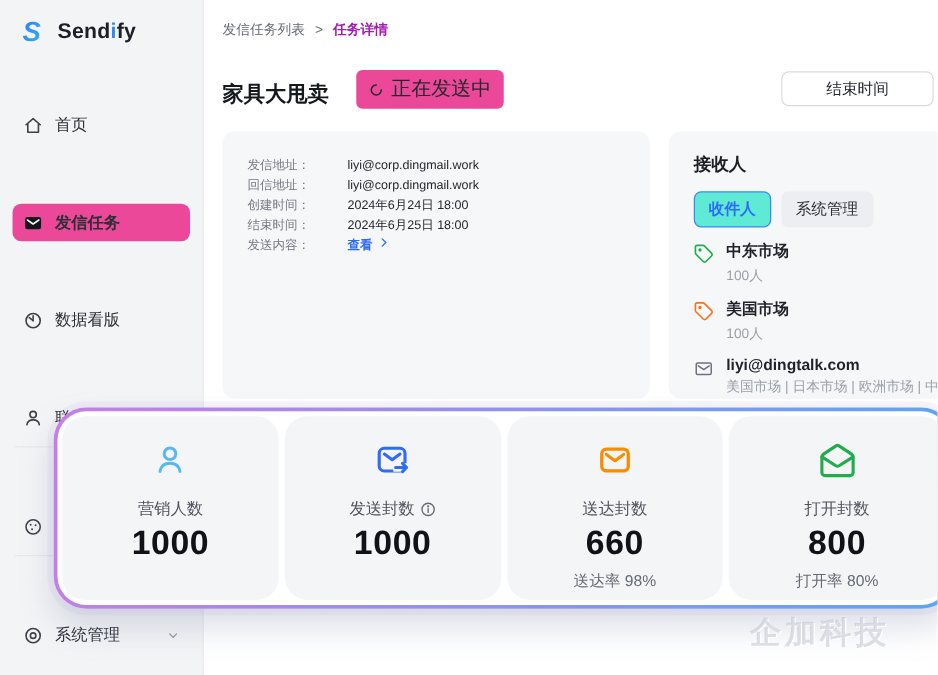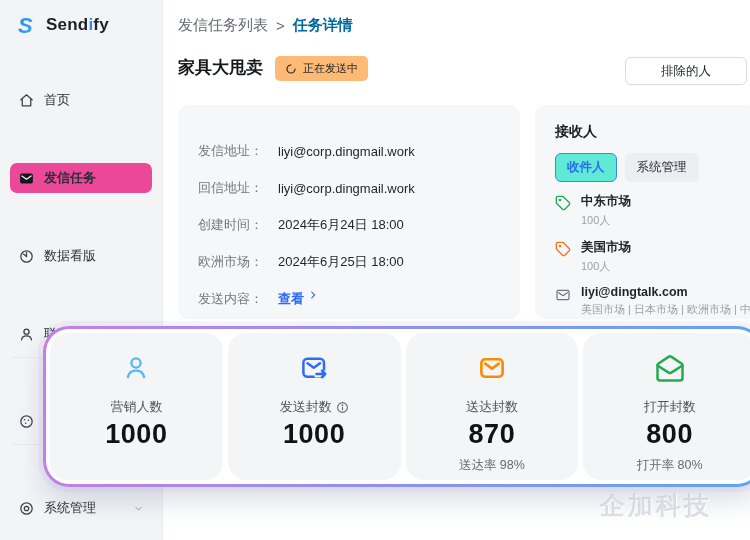--- a/index.html
+++ b/index.html
@@ -12,33 +12,33 @@
   .logo-text { font-size:17px; font-weight:800; color:#1c2026; letter-spacing:.2px; }
   .logo-text .accent { color:#2e8af6; }
   .nav { margin-top:20px; padding:0 10px; }
   .nav-item { height:30px; border-radius:7px; display:flex; align-items:center; gap:9px; padding:0 8px; font-size:13px; color:#2b2f36; margin-bottom:2px; cursor:pointer;margin-top:48px; }
   .nav-item.active { background:#ec4899; font-weight:700; }
   .nav-item .grow { flex:1; }
   .nav-divider { height:1px; background:#e6e8ec; margin:8px 2px; }
   .nav-item svg { flex:0 0 auto; }
 
   
-  .breadcrumb { position:absolute; left:178px; top:16px; font-size:15px; color:#646a73; display:flex; gap:8px; align-items:center; }
-  .crumb-current { color:#0369a1; font-weight:700; }
-  .title-row { position:absolute; left:178px; top:56px; display:flex; align-items:flex-start; gap:12px; }
+  .breadcrumb { position:absolute; left:178px; top:16px; font-size:11px; color:#646a73; display:flex; gap:8px; align-items:center; }
+  .crumb-current { color:#a21caf; font-weight:700; }
+  .title-row { position:absolute; left:178px; top:56px; display:flex; align-items:flex-end; gap:22px; }
   .page-title { font-size:17px; font-weight:700; color:#15181c; }
-  .status-badge { display:flex; align-items:center; gap:6px; background:#fdba74; border-radius:5px; padding:5px 10px; font-size:11px; color:#23272d; }
+  .status-badge { display:flex; align-items:center; gap:6px; background:#ec4899; border-radius:5px; padding:5px 10px; font-size:16px; color:#23272d; }
   .copy-btn { position:absolute; top:57px; right:3px; width:122px; height:28px; background:#fff; border:1px solid #d8dce2; border-radius:6px; font-size:12.5px; color:#23272d; display:flex; align-items:center; justify-content:center; cursor:pointer; }
 
   
   .panel { position:absolute; top:105px; background:#f6f7f9; border-radius:10px; padding:18px 20px; }
   .panel-basic { left:178px; width:342px; height:214px; }
   .panel-recipients { left:535px; width:222px; height:214px; }
   .panel-title { font-size:14px; font-weight:700; color:#1b1f24; }
-  .info-row { display:flex; margin-top:19px; font-size:13px; align-items:center; }
+  .info-row { display:flex; margin-top:2px; font-size:10px; align-items:center; }
   .info-label { width:80px; color:#737880; flex:0 0 auto; }
   .info-value { color:#23272d; }
   .view-link { color:#2e6bf6; font-weight:700; display:flex; gap:4px; align-items:flex-start; cursor:pointer; }
 
   .tabs { display:flex; gap:8px; margin-top:12px; }
   .tab { font-size:12.5px; padding:5px 11px; border-radius:6px; border:1px solid transparent; cursor:pointer; }
   .tab.active { background:#5eead4; border-color:#4285f4; color:#2e6bf6; font-weight:700; }
   .tab.inactive { background:#eceef1; color:#2b2f36; }
   .rec-item { display:flex; gap:10px; margin-top:11px; align-items:flex-start; }
   .rec-icon { margin-top:2px; flex:0 0 auto; }
@@ -147,37 +147,37 @@
 <div class="title-row">
   <span class="page-title">家具大甩卖</span>
   <span class="status-badge">
     <svg width="12" height="12" viewBox="0 0 24 24" fill="none" stroke="#23272d" stroke-width="2.4" stroke-linecap="round">
         <path d="M12 4 a8 8 0 1 0 8 8"></path>
       </svg>
     <span>正在发送中</span>
   </span>
 </div>
 
-<div class="copy-btn">排除的人</div>
+<div class="copy-btn">结束时间</div>
 
 <div class="panel panel-basic">
   <div class="info-row">
     <span class="info-label">发信地址：</span>
     <span class="info-value">liyi@corp.dingmail.work</span>
   </div>
   <div class="info-row">
     <span class="info-label">回信地址：</span>
     <span class="info-value">liyi@corp.dingmail.work</span>
   </div>
   <div class="info-row">
     <span class="info-label">创建时间：</span>
     <span class="info-value">2024年6月24日 18:00</span>
   </div>
   <div class="info-row">
-    <span class="info-label">欧洲市场：</span>
+    <span class="info-label">结束时间：</span>
     <span class="info-value">2024年6月25日 18:00</span>
   </div>
   <div class="info-row">
     <span class="info-label">发送内容：</span>
     <span class="view-link">
       <span>查看</span>
       <svg width="10" height="10" viewBox="0 0 24 24" fill="none" stroke="#2e6bf6" stroke-width="2.6" stroke-linecap="round">
           <path d="M9 5 L16 12 L9 19"></path>
         </svg>
     </span>
@@ -259,21 +259,21 @@
       </div>
       <div class="stat-value">1000</div>
     </div>
 
     <div class="stat-card">
       <svg width="30" height="30" viewBox="0 0 24 24" fill="none" stroke="#fb8c00" stroke-width="2.1" stroke-linecap="round" stroke-linejoin="round">
           <rect x="3.5" y="5" width="17" height="14" rx="3"></rect>
           <path d="M6.5 8.5 L12 12.5 L17.5 8.5"></path>
         </svg>
       <div class="stat-label">送达封数</div>
-      <div class="stat-value">870</div>
+      <div class="stat-value">660</div>
       <div class="stat-sub">送达率 98%</div>
     </div>
 
     <div class="stat-card">
       <svg width="30" height="30" viewBox="0 0 24 24" fill="none" stroke="#23ab4f" stroke-width="2" stroke-linecap="round" stroke-linejoin="round">
           <path d="M21.2 8.4 C21.7 8.8 22 9.4 22 10 V20 a2 2 0 0 1 -2 2 H4 a2 2 0 0 1 -2 -2 V10 a2 2 0 0 1 .8 -1.6 l8 -5.3 a2 2 0 0 1 2.4 0 Z"></path>
           <path d="M22 10 L13 15.7 a1.94 1.94 0 0 1 -2.06 0 L2 10"></path>
         </svg>
       <div class="stat-label">打开封数</div>
       <div class="stat-value">800</div>

